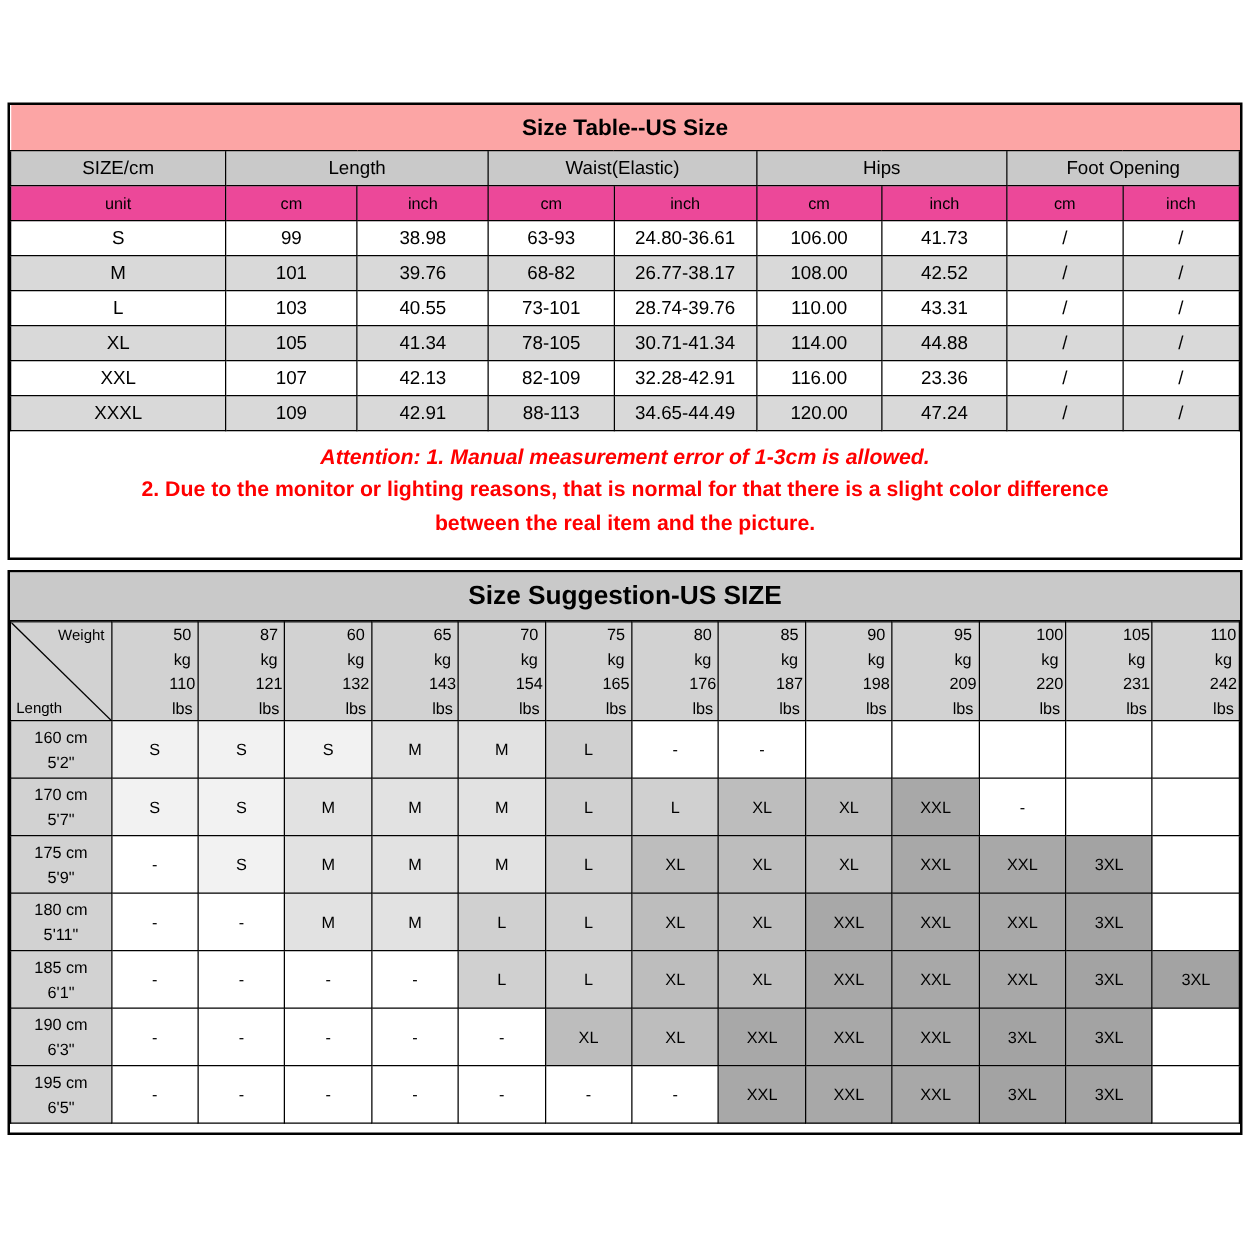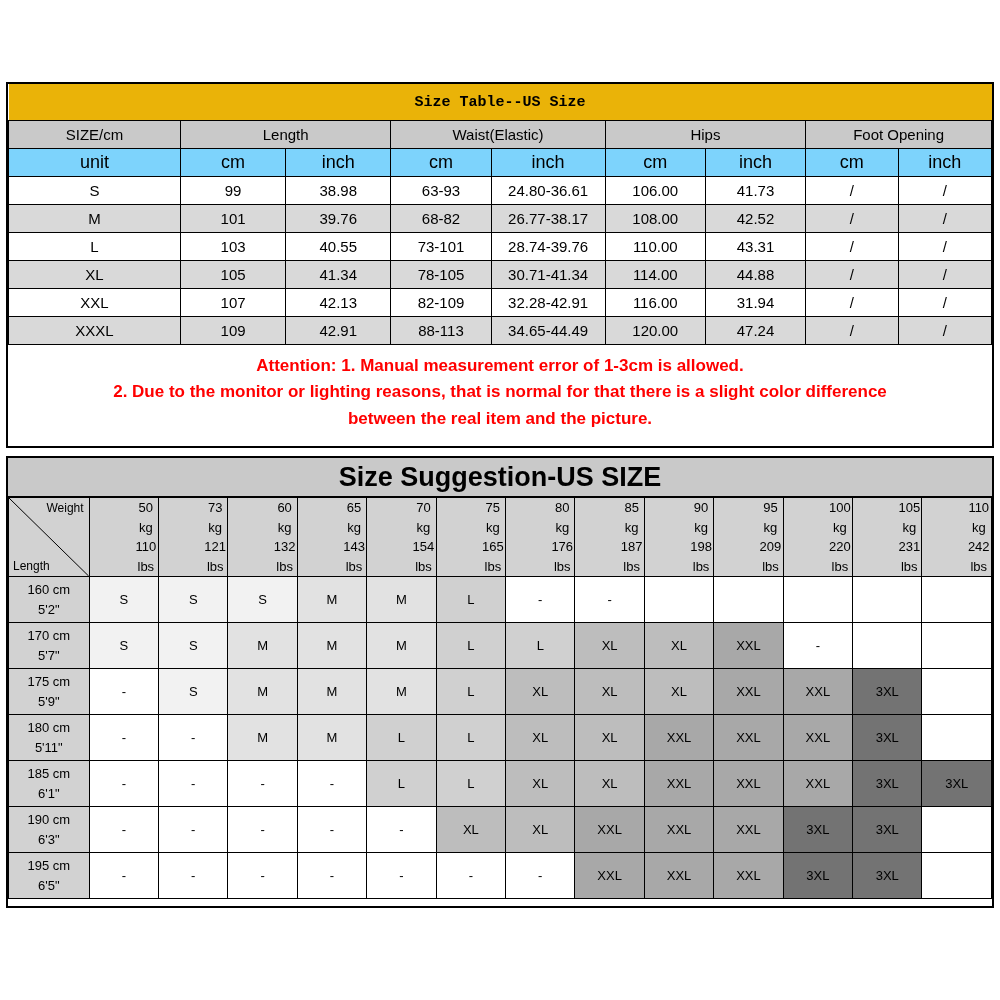--- a/index.html
+++ b/index.html
@@ -50,37 +50,36 @@
   td, th {
     border: 1px solid #000;
     text-align: center;
     vertical-align: middle;
     font-weight: normal;
     padding: 0;
   }
 
   
   #size-table .title-row td {
-    background: #eab308;
-    font-size: 15px;
+    background: #fca5a5;
+    font-size: 18px;
     font-weight: bold;
     height: 36px;
     border-top: none;
     border-left: none;
     border-right: none;
-    font-family: Liberation Mono, monospace;
   }
   #size-table .group-row td {
     background: #c9c9c9;
     font-size: 15px;
     height: 27px;
   }
   #size-table .unit-row td {
-    background: #7dd3fc;
-    font-size: 18px;
+    background: #ec4899;
+    font-size: 13px;
     height: 27px;
   }
   #size-table .data-row td {
     font-size: 15px;
     height: 27px;
   }
   #size-table .data-row.shade td {
     background: #d9d9d9;
   }
   #size-table .data-row.plain td {
@@ -91,29 +90,29 @@
   }
 
   .attention {
     padding: 8px 10px 10px 10px;
     text-align: center;
     color: #ff0000;
     font-size: 17px;
     font-weight: bold;
     line-height: 1.55;
   }
-  .attention .line1 { display: block; }
+  .attention .line1 { display: block; font-style: italic; }
   .attention .line2 { display: block; }
   .attention .line3 { display: block; }
 
   
   #suggestion-title {
     background: #c9c9c9;
     text-align: center;
-    font-size: 27px;
+    font-size: 21px;
     font-weight: bold;
     height: 38px;
     line-height: 38px;
     border-bottom: 1px solid #000;
   }
   #sugg-table td {
     font-size: 13px;
     height: 45px;
   }
   #sugg-table td.corner {
@@ -151,21 +150,21 @@
   #sugg-table td.cell {
     font-size: 13px;
   }
   
   .s0 { background: #ffffff; }
   .s1 { background: #f2f2f2; }
   .s2 { background: #e2e2e2; }
   .s3 { background: #d0d0d0; }
   .s4 { background: #bdbdbd; }
   .s5 { background: #a8a8a8; }
-  .s6 { background: #737373; }
+  .s6 { background: #a3a3a3; }
 </style>
 </head>
 <body>
 
 <div class="page">
 
   <div class="block" id="size-table-block">
     <table id="size-table">
       <colgroup>
         <col style="width:17.5%">
@@ -245,21 +244,21 @@
           <td>/</td>
           <td>/</td>
         </tr>
         <tr class="data-row plain">
           <td class="lbl">XXL</td>
           <td>107</td>
           <td>42.13</td>
           <td>82-109</td>
           <td>32.28-42.91</td>
           <td>116.00</td>
-          <td>31.94</td>
+          <td>23.36</td>
           <td>/</td>
           <td>/</td>
         </tr>
         <tr class="data-row shade">
           <td class="lbl">XXXL</td>
           <td>109</td>
           <td>42.91</td>
           <td>88-113</td>
           <td>34.65-44.49</td>
           <td>120.00</td>
@@ -303,21 +302,21 @@
                 <line x1="0" y1="0" x2="100" y2="100" stroke="#000" stroke-width="1" vector-effect="non-scaling-stroke"></line>
               </svg>
               <span class="w">Weight</span>
               <span class="h">Length</span>
             </td>
             <td class="head">
               <div>50 kg</div>
               <div>110 lbs</div>
             </td>
             <td class="head">
-              <div>73 kg</div>
+              <div>87 kg</div>
               <div>121 lbs</div>
             </td>
             <td class="head">
               <div>60 kg</div>
               <div>132 lbs</div>
             </td>
             <td class="head">
               <div>65 kg</div>
               <div>143 lbs</div>
             </td>

